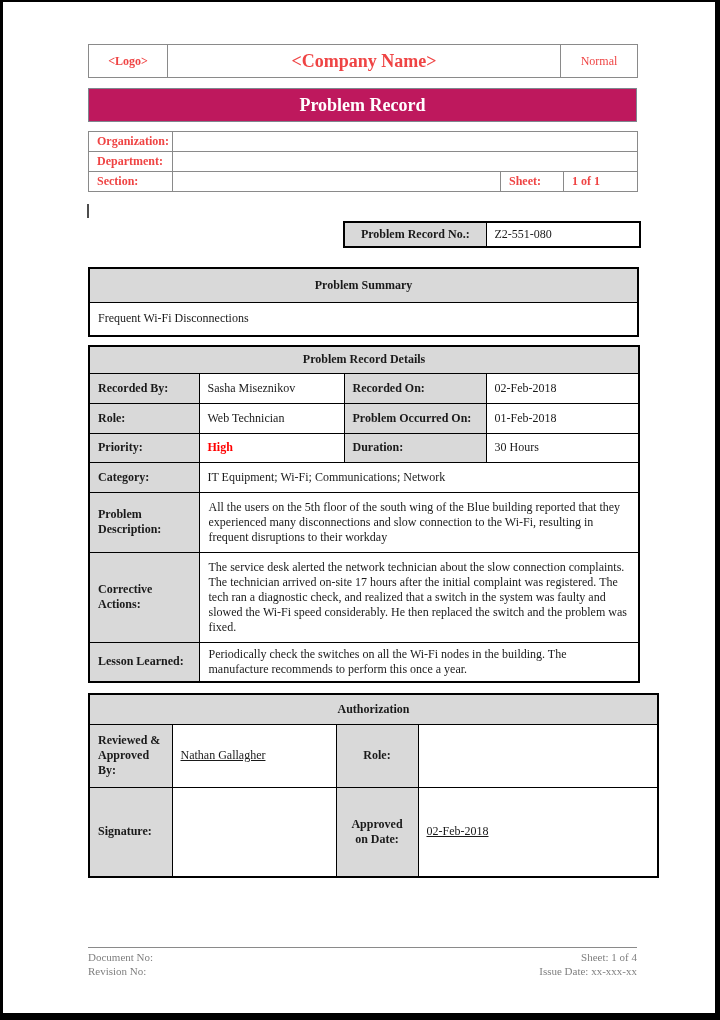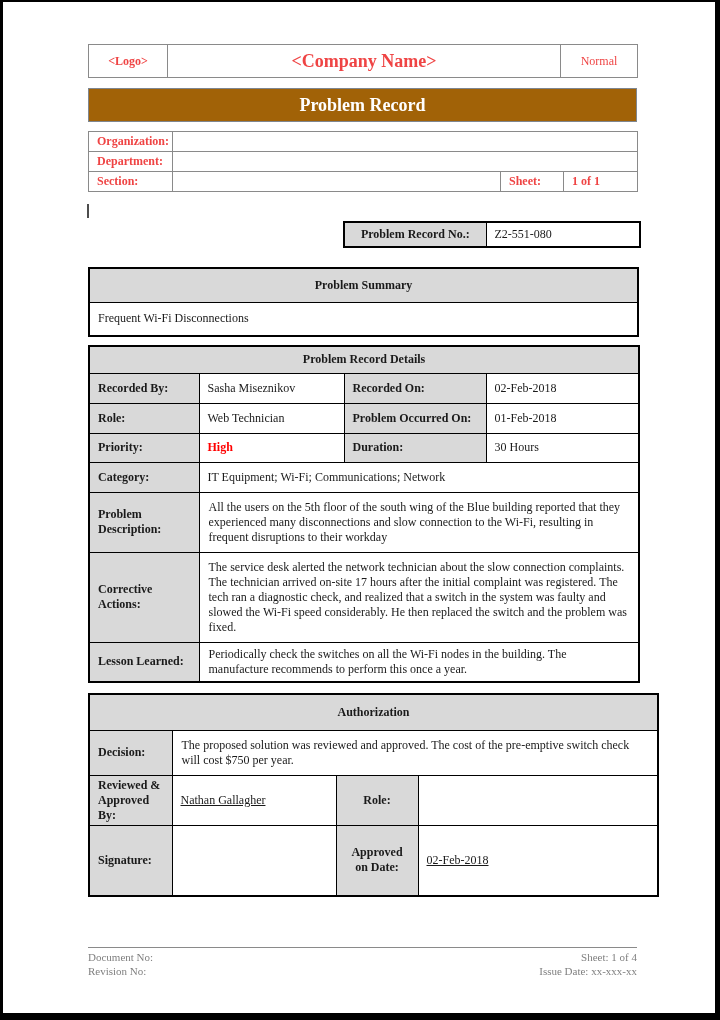--- a/index.html
+++ b/index.html
@@ -31,21 +31,21 @@
   .bold { font-weight:bold; }
   .center { text-align:center; }
   .shade { background:#d9d9d9; }
   .red { color:#ff0000; font-weight:bold; }
   .underline { text-decoration:underline; }
   .para { line-height:15px; padding:4px 9px !important; }
 
   
   .title-bar {
     left:88px; top:88px; width:549px; height:34px;
-    background:#a16207; border:1px solid #7f868f;
+    background:#be185d; border:1px solid #7f868f;
     display:flex; align-items:center; justify-content:center;
     color:#fff; font-weight:bold; font-size:18px;
   }
 
   
   .caret { left:87px; top:204px; width:2px; height:14px; background:#4d4d4d; }
 
   
   .footer-rule { left:88px; top:947px; width:549px; height:1px; background:#8a8a8a; }
   .footer-left { left:88px; top:950px; font-size:11px; line-height:14px; color:#7f7f7f; }
@@ -178,26 +178,22 @@
   </table>
 
 <table class="abs black-t" style="left:88px; top:693px; width:569px; height:185px;">
   <colgroup>
       <col style="width:83px">
       <col style="width:164px">
       <col style="width:82px">
       <col style="width:240px">
     </colgroup>
   <tbody>
-      <tr style="height:36px">
+      <tr style="height:24px">
     <td colspan="4" class="bold center shade">Authorization</td>
-  </tr>
-  <tr style="height:45px">
-    <td class="bold shade">Decision:</td>
-    <td colspan="3" class="para">The proposed solution was reviewed and approved. The cost of the pre-emptive switch check will cost $750 per year.</td>
   </tr>
   <tr style="height:45px">
     <td class="bold shade" style="line-height:15px">Reviewed &amp; Approved By:</td>
     <td class="underline">Nathan Gallagher</td>
     <td class="bold center shade">Role:</td>
     <td></td>
   </tr>
   <tr style="height:71px">
     <td class="bold shade">Signature:</td>
     <td></td>

